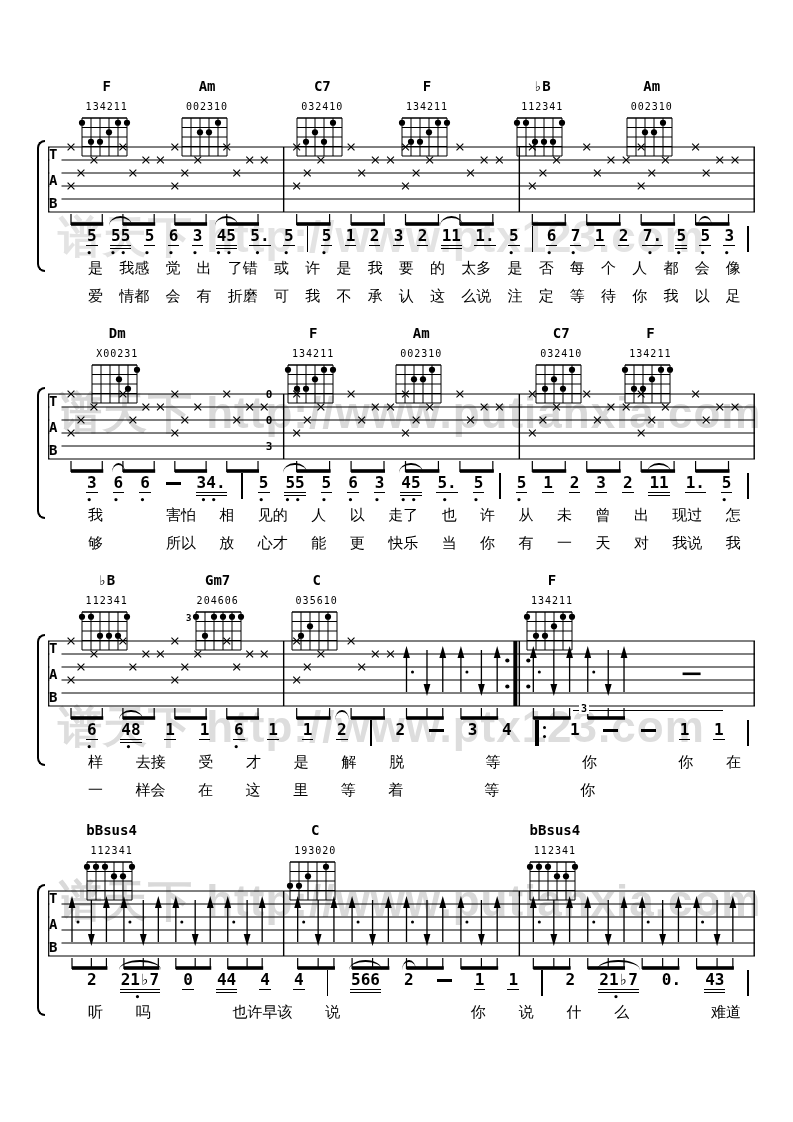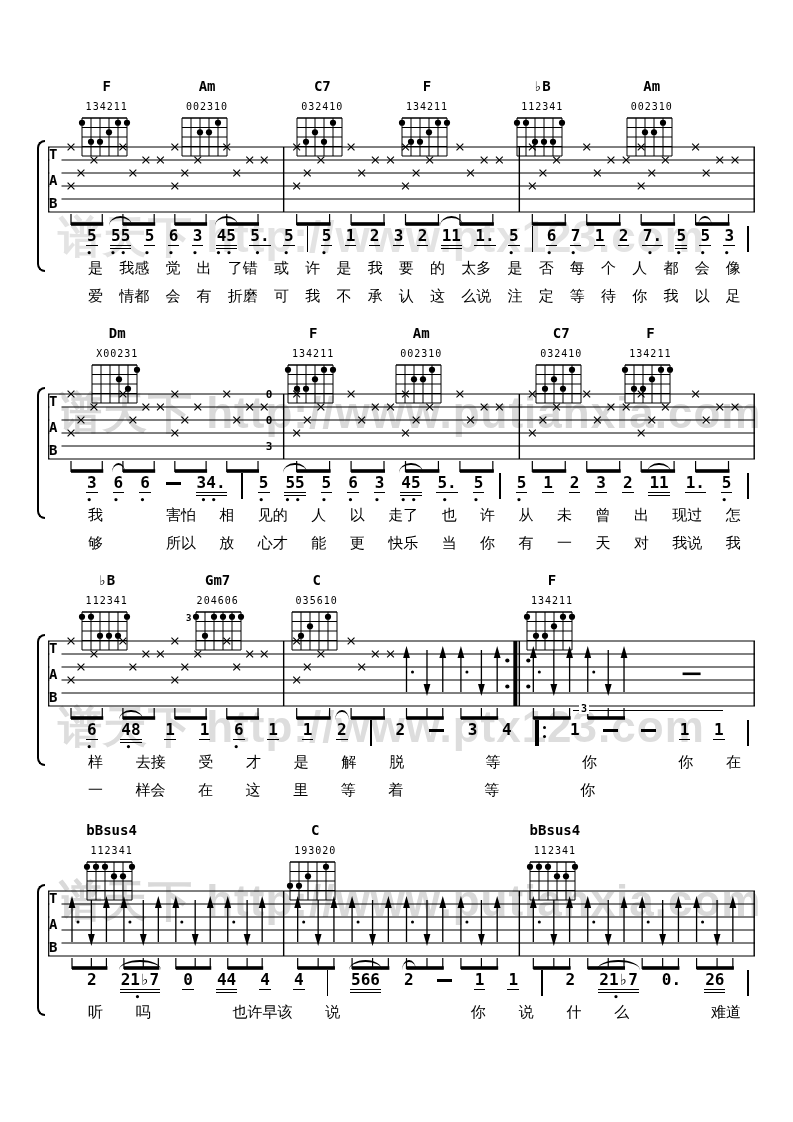--- a/index.html
+++ b/index.html
@@ -1165,21 +1165,21 @@
         <span class="nbar"></span>
         <span class="tok a"><span class="t u2">566</span></span>
         <span class="tok a"><span class="t">2</span></span>
         <span class="tok dash"></span>
         <span class="tok"><span class="t u1">1</span></span>
         <span class="tok"><span class="t u1">1</span></span>
         <span class="nbar"></span>
         <span class="tok"><span class="t">2</span></span>
         <span class="tok a"><span class="t u2">21♭7</span><span class="nd">•</span></span>
         <span class="tok"><span class="t">0.</span></span>
-        <span class="tok"><span class="t u2">26</span></span>
+        <span class="tok"><span class="t u2">43</span></span>
         <span class="nbar"></span>
       </div>
       <div class="lyr" style="top: 182px;">
         <span class="ls">听</span>
         <span class="ls">吗</span>
         <span class="ls sp"></span>
         <span class="ls">也许早该</span>
         <span class="ls">说</span>
         <span class="ls sp"></span>
         <span class="ls sp"></span>

